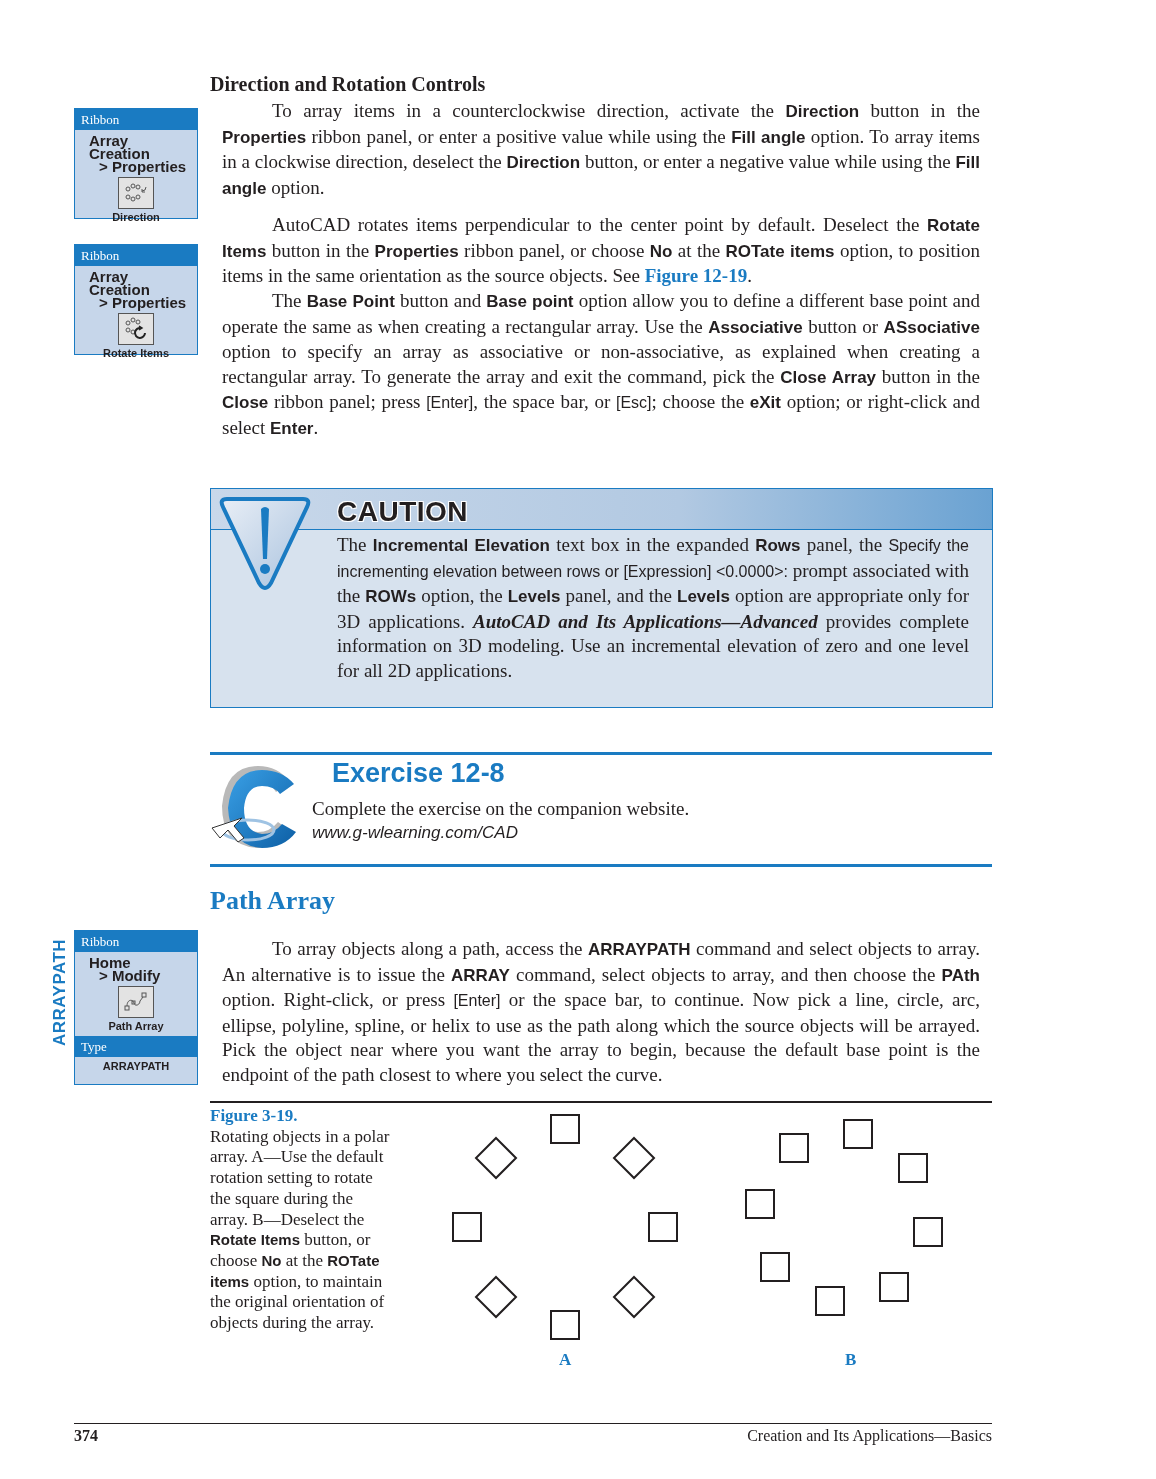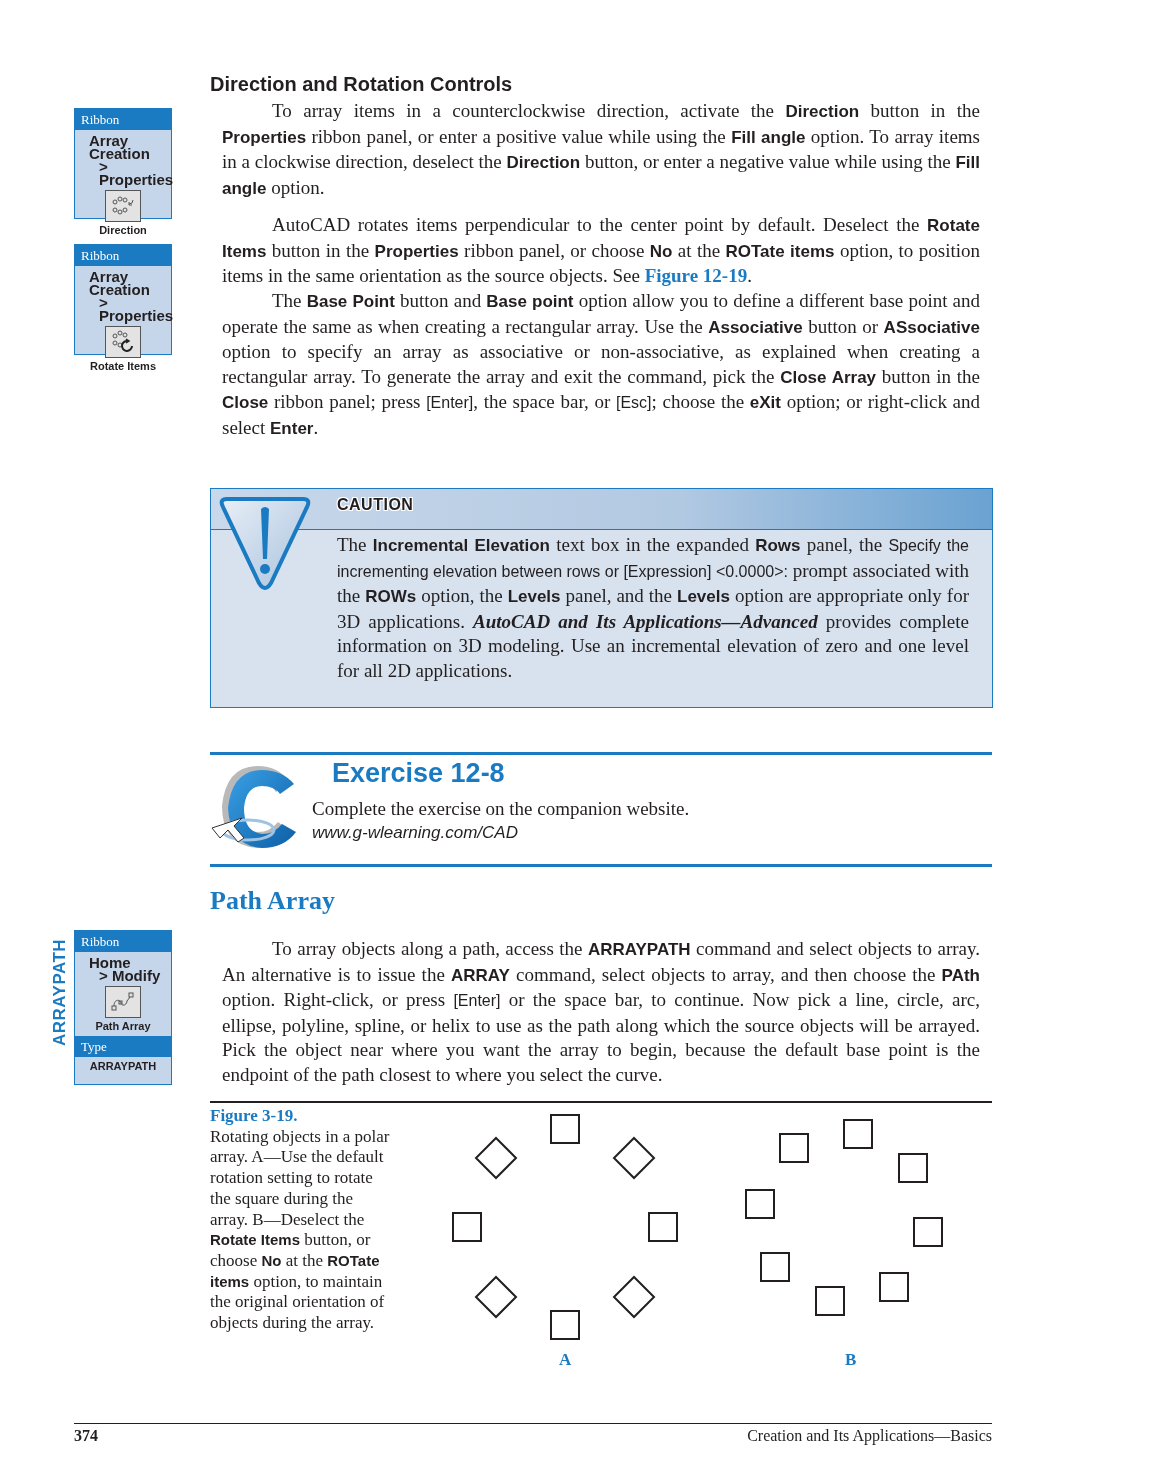--- a/index.html
+++ b/index.html
@@ -3,52 +3,52 @@
 <meta charset="utf-8">
 <style>
   html, body { margin: 0; padding: 0; background: #ffffff; }
   body { width: 1156px; height: 1479px; position: relative; overflow: hidden;
          font-family: "DejaVu Serif", "Liberation Serif", serif; color: #231f20; }
   b.k { font-family: "Liberation Sans", "DejaVu Sans", sans-serif; font-weight: bold; font-size: 17px; }
   .kbd { font-family: "Liberation Sans", "DejaVu Sans", sans-serif; font-size: 16px; }
   .ref { color: #1a7bc2; font-weight: bold; }
 
   
-  .ribbon { position: absolute; left: 74px; width: 98px; background: #c6d6ea;
+  .ribbon { position: absolute; left: 74px; width: 124px; background: #c6d6ea;
             border: 1px solid #1a7bc2; box-sizing: border-box; }
   .ribbon .hdr { background: #1a7bc2; color: #fff; font-family: "Liberation Serif", serif;
                  font-size: 13px; padding: 2px 6px; height: 17px; line-height: 17px; }
   .ribbon .path { font-family: "Liberation Sans", sans-serif; font-weight: bold; font-size: 15px;
                   color: #231f20; padding: 4px 6px 0 14px; line-height: 13px; }
   .ribbon .path .sub { padding-left: 10px; display: block; }
   .ribbon .btn { width: 36px; height: 32px; margin: 4px auto 2px auto; background: #e3e3e3;
                  border: 1px solid #555; box-sizing: border-box; display: flex;
                  align-items: center; justify-content: center; }
   .ribbon .cap { font-family: "Liberation Sans", sans-serif; font-weight: bold; font-size: 11px;
                  text-align: center; padding-bottom: 4px; }
   .ribbon .typeval { font-family: "Liberation Sans", sans-serif; font-weight: bold; font-size: 11px;
                      text-align: center; padding: 3px 0 4px 0; }
   .vert-label { position: absolute; left: 50px; top: 928px; width: 22px; height: 118px;
                 color: #1a7bc2; font-family: "Liberation Sans", sans-serif; font-weight: bold;
                 font-size: 17px; writing-mode: vertical-rl; transform: rotate(180deg);
                 text-align: left; letter-spacing: 0.5px; }
 
   
   .col { position: absolute; left: 210px; width: 782px; }
-  h3.sub { font-family: Liberation Sans, sans-serif; font-weight: bold; font-size: 20px; margin: 0; color: #231f20; }
+  h3.sub { font-family: Liberation Serif, serif; font-weight: bold; font-size: 20px; margin: 0; color: #231f20; }
   p.body { font-family: "Liberation Serif", serif; font-size: 19px; line-height: 24.5px;
            margin: 12px; text-indent: 50px; text-align: justify; }
 
   
   .caution { position: absolute; left: 210px; top: 488px; width: 783px; height: 220px;
              border: 1px solid #1a7bc2; box-sizing: border-box; background: #d7e2ee; }
   .caution .bar { height: 40px; background: linear-gradient(to right, #c9d8ea 0%, #b2c9e2 60%, #6aa2d2 100%);
                   border-bottom: 1px solid #1a7bc2; position: relative; }
   .caution .title { position: absolute; left: 126px; top: 7px; font-family: "Liberation Sans", sans-serif;
-                    font-weight: bold; font-size: 16px; color: #231f20;
+                    font-weight: bold; font-size: 28px; color: #231f20;
                     text-shadow: -1px -1px 0 #fff, 1px -1px 0 #fff, -1px 1px 0 #fff, 1px 1px 0 #fff; letter-spacing: 0.5px; }
   .caution .tri { position: absolute; left: 6px; top: 4px; }
   .caution .text { position: absolute; left: 126px; top: 44px; width: 632px;
                    font-family: "Liberation Serif", serif; font-size: 19px; line-height: 24.5px; text-align: justify; }
   .caution .prompt { font-family: "Liberation Sans", sans-serif; font-size: 16px; }
 
   
   .ex-rule { position: absolute; left: 210px; width: 782px; height: 3px; background: #1a7bc2; }
   .ex-title { position: absolute; left: 332px; top: 758px; font-family: "Liberation Sans", sans-serif;
               font-weight: bold; font-size: 27px; color: #1a7bc2; }

